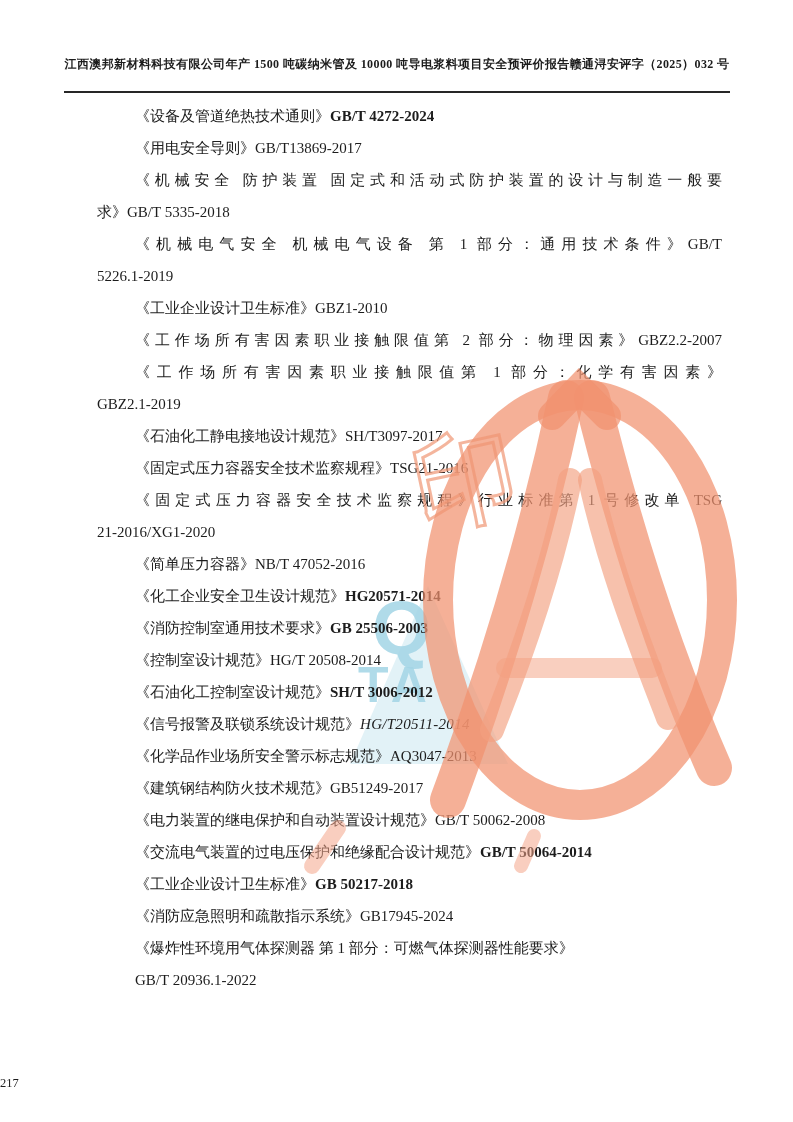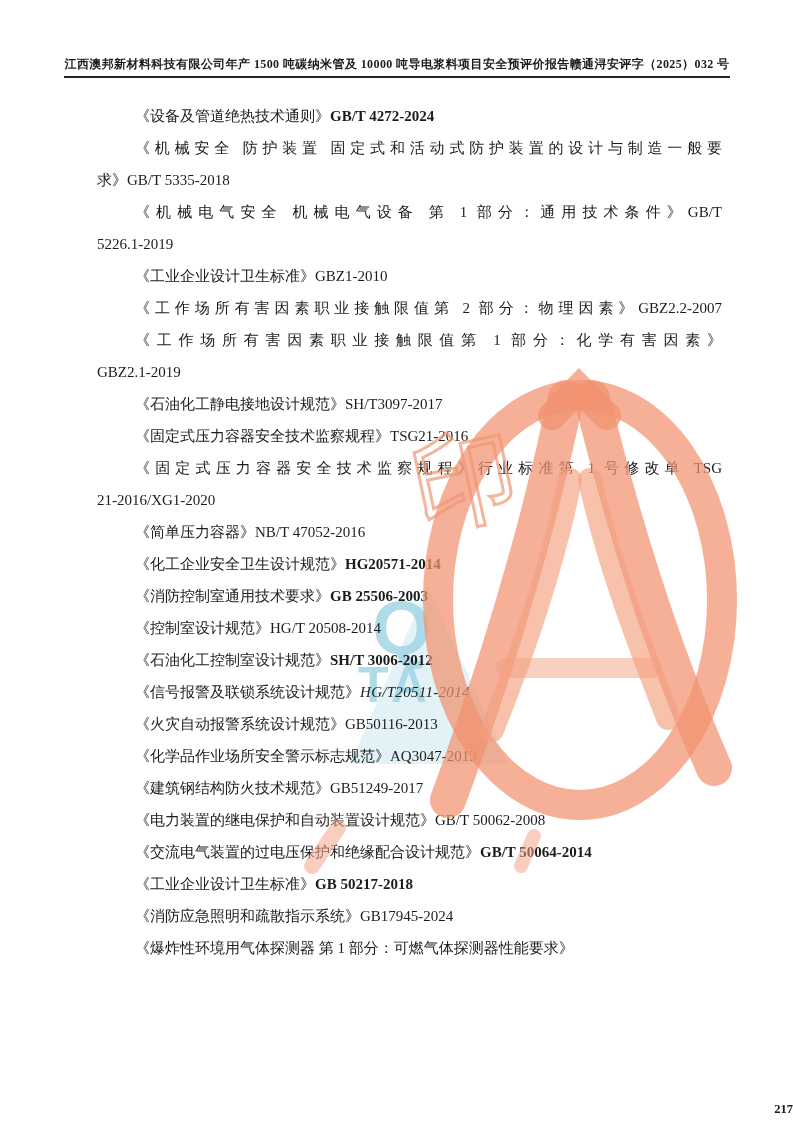--- a/index.html
+++ b/index.html
@@ -5,31 +5,31 @@
   html,body { margin:0; padding:0; background:#e8e8e8; }
   .page {
     position:relative; width:793px; height:1122px; margin:0 auto;
     background:#ffffff; overflow:hidden;
     font-family:"Liberation Serif","DejaVu Serif",serif; color:#1c1c1c;
   }
   
   .hdr {
     position:absolute; top:56px; left:64px; width:666px;
     text-align:center; font-size:12px; font-weight:bold; letter-spacing:0.4px;
-    white-space:nowrap; padding-bottom:3px; border-bottom:2px solid #262626;
+    white-space:nowrap; padding-bottom:18px; border-bottom:2px solid #262626;
   }
   
   .content { position:absolute; top:100px; left:97px; width:625px; z-index:2; font-size:15px; }
   .line { height:32px; line-height:32px; white-space:nowrap; }
   .line.just { white-space:normal; text-align:justify; text-align-last:justify; overflow:hidden; }
   .line.ind { text-indent:38px; }
   .b { font-weight:bold; }
   .alt { letter-spacing:0.3px;font-style:italic; }
   
-  .pageno { position:absolute; top:1102px; left:0; width:100%; text-align:right; font-size:12.5px; z-index:2;font-weight:bold; }
+  .pageno { position:absolute; top:1076px; left:0; width:100%; text-align:left; font-size:12.5px; z-index:2; }
   
   .wm-under { position:absolute; left:0; top:0; z-index:1; pointer-events:none; }
   .wm-over  { position:absolute; left:0; top:0; z-index:3; pointer-events:none; }
   .wm-company {
     position:absolute; top:532px; left:84px; z-index:3; pointer-events:none;
     font-size:56px; letter-spacing:2px; white-space:nowrap;
     font-family:"Liberation Sans","DejaVu Sans",sans-serif; font-weight:bold;
     color:#e2e2e2; -webkit-text-fill-color:transparent; -webkit-text-stroke:2px #cdcdcd;
   }
   .wm-company .wm-orange { -webkit-text-stroke:2px #efa083; color:#f4c0aa; }
@@ -42,46 +42,47 @@
   <div class="hdr">江西澳邦新材料科技有限公司年产 1500 吨碳纳米管及 10000 吨导电浆料项目安全预评价报告赣通浔安评字（2025）032 号</div>
 
   <svg class="wm-under" width="793" height="1122" viewBox="0 0 793 1122">
     <polygon points="428,586 350,764 508,764" fill="#cfe9f2" opacity="0.6"></polygon>
     <text x="372" y="654" font-size="76" font-weight="bold" opacity="0.85" font-family="Liberation Sans, DejaVu Sans, sans-serif" fill="#a3d5e6">Q</text>
     <text x="358" y="702" font-size="50" font-weight="bold" opacity="0.85" letter-spacing="6" font-family="Liberation Sans, DejaVu Sans, sans-serif" fill="#a3d5e6">TA</text>
   </svg>
 
   <div class="content">
       <div class="line ind"><span class="">《设备及管道绝热技术通则》</span><span class="b ">GB/T 4272-2024</span></div>
+      <div class="line ind"><span class="">《用电安全导则》</span><span class="">GB/T13869-2017</span></div>
       <div class="line ind just"><span class="">《机械安全 防护装置 固定式和活动式防护装置的设计与制造一般要</span></div>
       <div class="line"><span class="">求》</span><span class="">GB/T 5335-2018</span></div>
       <div class="line ind just"><span class="">《机械电气安全 机械电气设备 第 1 部分：通用技术条件》</span><span class="">GB/T</span></div>
       <div class="line"><span class="">5226.1-2019</span></div>
       <div class="line ind"><span class="">《工业企业设计卫生标准》</span><span class="">GBZ1-2010</span></div>
       <div class="line ind just"><span class="">《工作场所有害因素职业接触限值第 2 部分：物理因素》</span><span class="">GBZ2.2-2007</span></div>
       <div class="line ind just"><span class="">《工作场所有害因素职业接触限值第 1 部分：化学有害因素》</span></div>
       <div class="line"><span class="">GBZ2.1-2019</span></div>
       <div class="line ind"><span class="">《石油化工静电接地设计规范》</span><span class="">SH/T3097-2017</span></div>
       <div class="line ind"><span class="">《固定式压力容器安全技术监察规程》</span><span class="">TSG21-2016</span></div>
       <div class="line ind just"><span class="">《固定式压力容器安全技术监察规程》行业标准第 1 号修改单 </span><span class="">TSG</span></div>
       <div class="line"><span class="">21-2016/XG1-2020</span></div>
       <div class="line ind"><span class="">《简单压力容器》</span><span class="">NB/T 47052-2016</span></div>
       <div class="line ind"><span class="">《化工企业安全卫生设计规范》</span><span class="b ">HG20571-2014</span></div>
       <div class="line ind"><span class="">《消防控制室通用技术要求》</span><span class="b ">GB 25506-2003</span></div>
       <div class="line ind"><span class="">《控制室设计规范》</span><span class="">HG/T 20508-2014</span></div>
       <div class="line ind"><span class="">《石油化工控制室设计规范》</span><span class="b ">SH/T 3006-2012</span></div>
       <div class="line ind"><span class="">《信号报警及联锁系统设计规范》</span><span class="alt">HG/T20511-2014</span></div>
-      <div class="line ind"><span class="">《火灾自动报警系统设计规范》</span><span class="">GB50116-2013</span></div>
       <div class="line ind"><span class="">《化学品作业场所安全警示标志规范》</span><span class="">AQ3047-2013</span></div>
       <div class="line ind"><span class="">《建筑钢结构防火技术规范》</span><span class="">GB51249-2017</span></div>
       <div class="line ind"><span class="">《电力装置的继电保护和自动装置设计规范》</span><span class="">GB/T 50062-2008</span></div>
       <div class="line ind"><span class="">《交流电气装置的过电压保护和绝缘配合设计规范》</span><span class="b ">GB/T 50064-2014</span></div>
       <div class="line ind"><span class="">《工业企业设计卫生标准》</span><span class="b ">GB 50217-2018</span></div>
       <div class="line ind"><span class="">《消防应急照明和疏散指示系统》</span><span class="">GB17945-2024</span></div>
       <div class="line ind"><span class="">《爆炸性环境用气体探测器 第 1 部分：可燃气体探测器性能要求》</span></div>
+      <div class="line ind"><span class="">GB/T 20936.1-2022</span></div>
     </div>
 
 
   <svg class="wm-over" width="793" height="1122" viewBox="0 0 793 1122">
     <g fill="none" stroke-linecap="round">
       <ellipse cx="580" cy="600" rx="142" ry="205" stroke="rgba(241,146,111,0.72)" stroke-width="30"></ellipse>
       <path d="M566 398 C540 520 500 660 448 800" stroke="rgba(241,146,111,0.72)" stroke-width="36"></path>
       <path d="M592 398 C622 520 662 650 714 768" stroke="rgba(241,146,111,0.72)" stroke-width="36"></path>
       <path d="M552 416 L579 388 L607 416" stroke="rgba(241,146,111,0.72)" stroke-width="28"></path>
       <path d="M570 480 C552 570 520 660 492 730" stroke="rgba(243,160,128,0.65)" stroke-width="24"></path>

